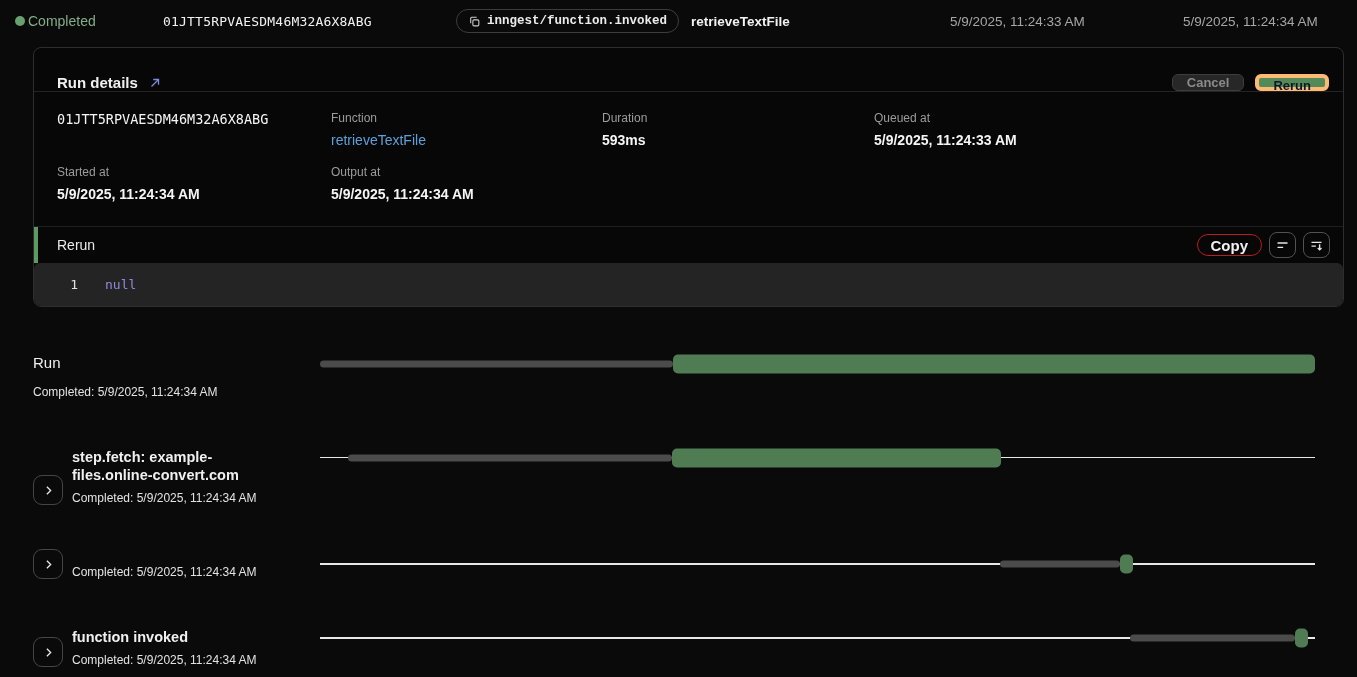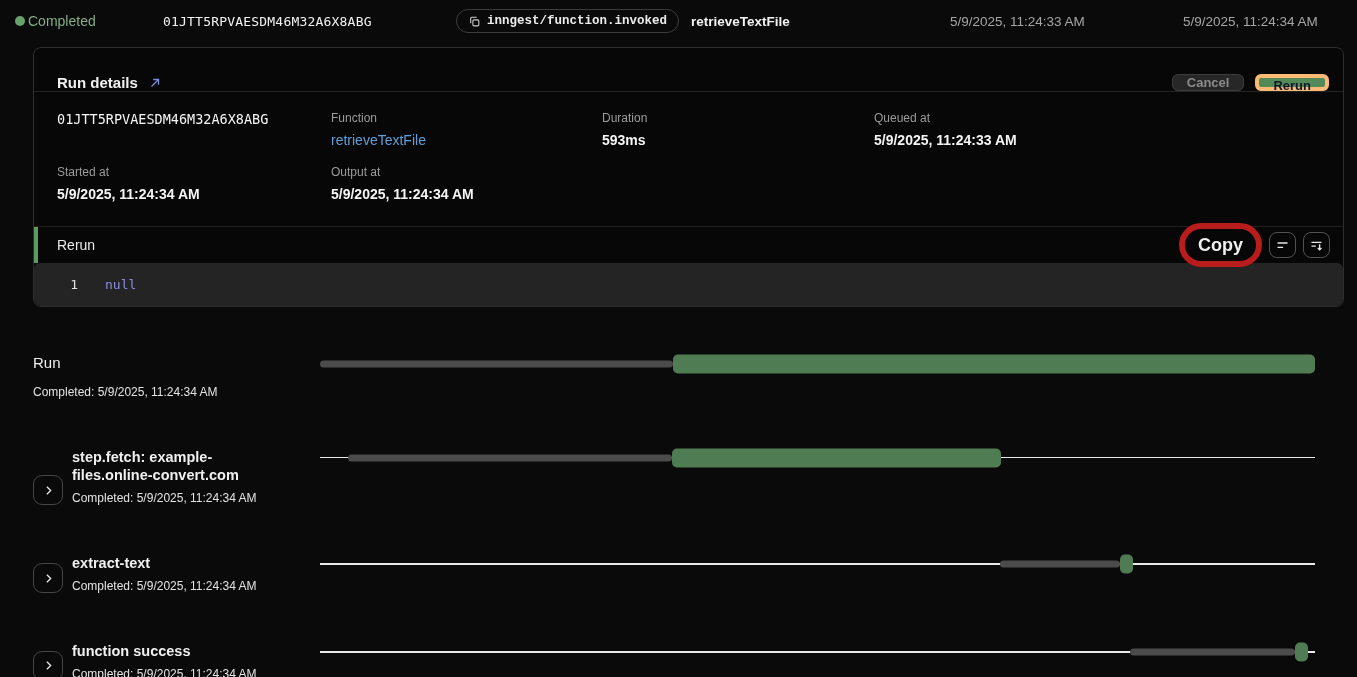--- a/index.html
+++ b/index.html
@@ -42,22 +42,22 @@
   .f-label { font-size:12px; color:#9c9c9c; margin-bottom:7px; }
   .f-value { font-size:14px; font-weight:bold; color:#f5f5f5; }
   .f-value.mono { font-weight:normal; font-size:13.5px; }
   .f-value.link { color:#5ea0db; font-weight:normal; font-size:14px; cursor:pointer; }
 
   .output-header { position:relative; height:37px; display:flex; align-items:center;
     padding:0 13px 0 23px; border-top:1px solid #1f1f1f; }
   .output-accent { position:absolute; left:0; top:0; bottom:0; width:4px; background:#5d9a63; }
   .output-title { font-size:14px; color:#eaeaea; }
   .output-actions { margin-left:auto; display:flex; align-items:center; gap:7px; }
-  .copy-btn { height:44px; padding:0 13px; border-radius:999px; border:6px solid #b91c1c;
-    background:transparent; color:#f0f0f0; font-size:18px; font-weight:bold;
+  .copy-btn { height:22px; padding:0 13px; border-radius:999px; border:1px solid #b91c1c;
+    background:transparent; color:#f0f0f0; font-size:15px; font-weight:bold;
     font-family:"Liberation Sans", sans-serif; cursor:pointer; }
   .icon-btn { width:27px; height:26px; border-radius:8px; border:1px solid #525252; background:transparent;
     display:flex; align-items:center; justify-content:center; cursor:pointer; }
   .icon-btn svg { width:15px; height:15px; stroke:#e8e8e8; }
 
   .code-area { height:43px; background:#242424; display:flex; align-items:center;
     border-radius:6px 6px 7px 7px; font-size:13px; }
   .lineno { width:44px; text-align:right; color:#e0e0e0; }
   .code-token { margin-left:27px; color:#8b8bdc; }
 
@@ -201,39 +201,38 @@
       </div>
     </div>
     <div class="trow">
       <div class="tleft">
         <button class="chev-btn">
           <svg viewBox="0 0 24 24" fill="none" stroke-width="2.4">
             <path d="m9 5 7 7-7 7"></path>
           </svg>
         </button>
         <div>
-          <div class="tname">extract-text</div>
           <div class="tcompleted">Completed: 5/9/2025, 11:24:34 AM</div>
         </div>
       </div>
       <div class="ttrack">
         <div class="tline"></div>
         <div class="bar-gray" style="left: 68.3%; width: 12.1%;"></div>
         <div class="bar-green" style="left: 80.4%; width: 1.3%;"></div>
       </div>
     </div>
     <div class="trow">
       <div class="tleft">
         <button class="chev-btn">
           <svg viewBox="0 0 24 24" fill="none" stroke-width="2.4">
             <path d="m9 5 7 7-7 7"></path>
           </svg>
         </button>
         <div>
-          <div class="tname">function success</div>
+          <div class="tname">function invoked</div>
           <div class="tcompleted">Completed: 5/9/2025, 11:24:34 AM</div>
         </div>
       </div>
       <div class="ttrack">
         <div class="tline"></div>
         <div class="bar-gray" style="left: 81.4%; width: 16.6%;"></div>
         <div class="bar-green" style="left: 98%; width: 1.3%;"></div>
       </div>
     </div>
   </section>

